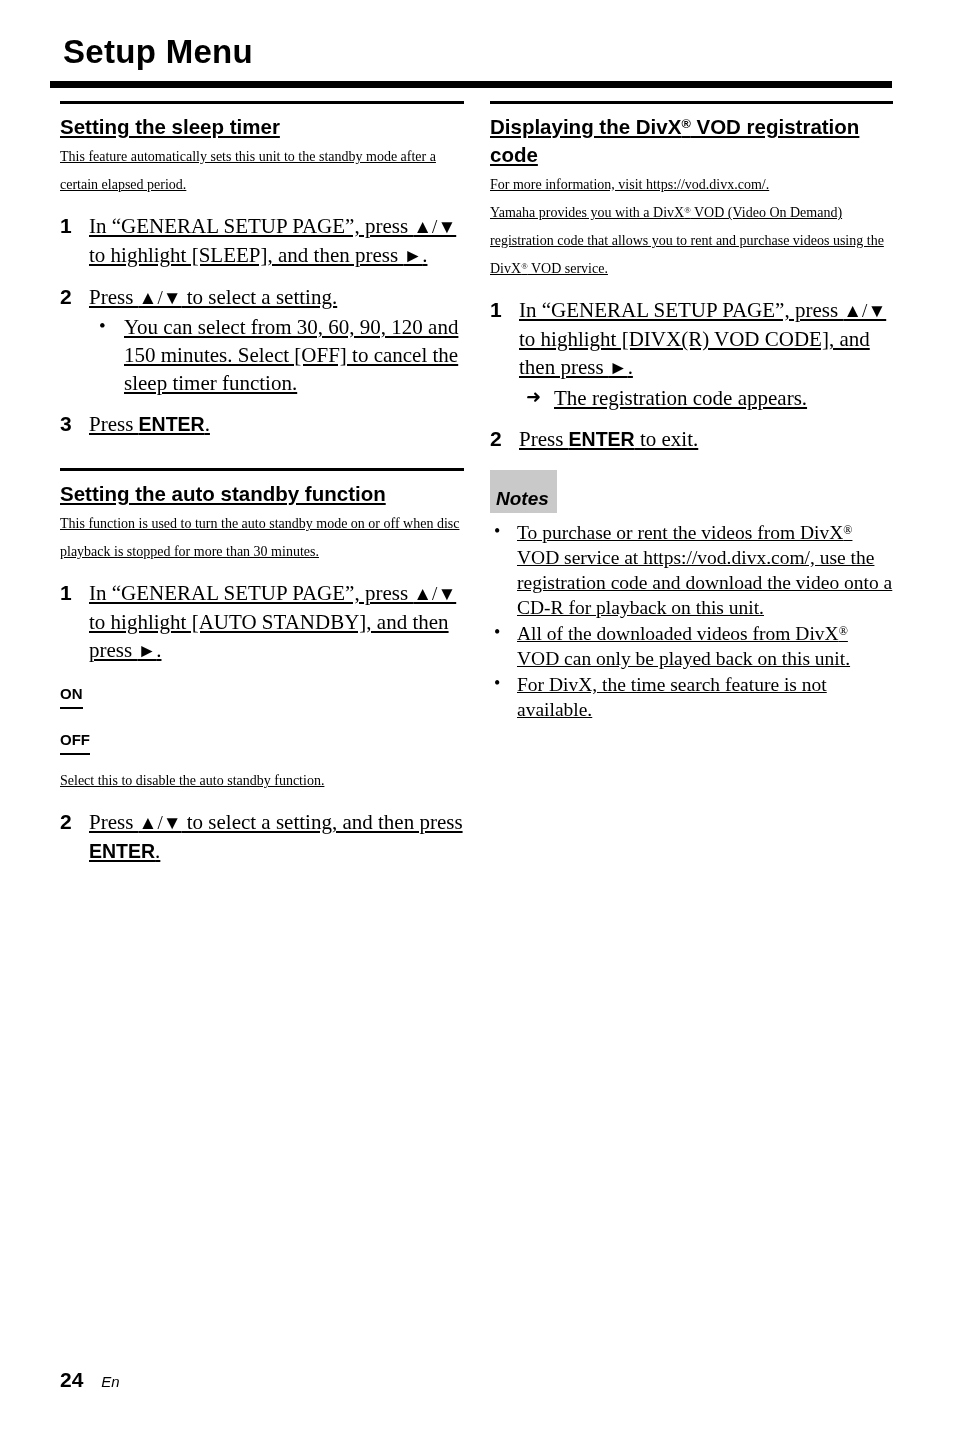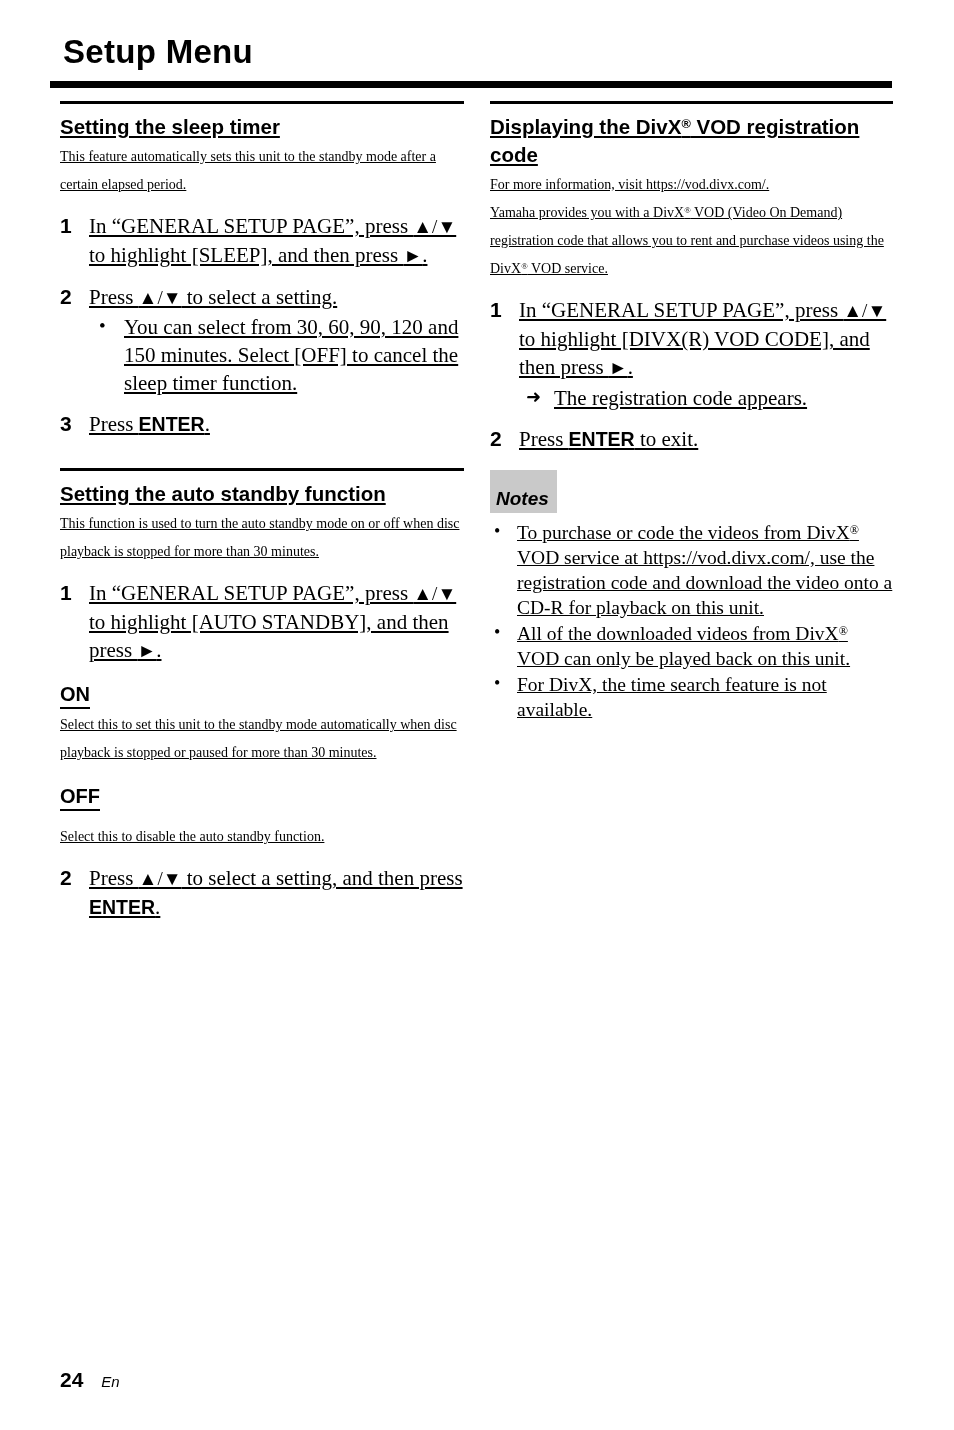--- a/index.html
+++ b/index.html
@@ -140,21 +140,21 @@
     font-family: "DejaVu Sans", sans-serif;
     font-weight: bold;
     font-size: 18px;
   }
 
   
   .subhead {
     display: inline-block;
     font-family: "Liberation Sans", sans-serif;
     font-weight: bold;
-    font-size: 20px;
+    font-size: 15px;
     line-height: 24px;
     border-bottom: 2px solid #000000;
     padding-bottom: 1px;
     margin-bottom: 2px;
   }
 
   
   .notes-label {
     display: inline-block;
     background: #c9c9c9;
@@ -249,21 +249,20 @@
     <div class="section-heading">Setting the auto standby function</div>
     <p class="body">This function is used to turn the auto standby mode on or off when disc playback is stopped for more than 30 minutes.</p>
 
     <div class="step">
       <span class="num">1</span>
       <span>In “GENERAL SETUP PAGE”, press </span><span class="tri">▲/▼</span><span> to highlight [AUTO STANDBY], and then press </span><span class="tri">►</span><span>.</span>
     </div>
 
     <div class="gap"></div>
     <div class="subhead">ON</div>
-    <p class="body">Select this to set this unit to the standby mode automatically when disc playback is stopped or paused for more than 30 minutes.</p>
 
     <div class="gap"></div>
     <div class="subhead">OFF</div>
     <div class="gap-sm"></div>
     <p class="body">Select this to disable the auto standby function.</p>
 
     <div class="step">
       <span class="num">2</span>
       <span>Press </span><span class="tri">▲/▼</span><span> to select a setting, and then press </span><b class="kbd">ENTER</b><span>.</span>
     </div>
@@ -296,21 +295,21 @@
       <span>Press </span><b class="kbd">ENTER</b><span> to exit.</span>
     </div>
 
     <div class="gap"></div>
 
     <div class="notes-label">Notes</div>
 
     <ul class="notes">
       <li>
         <span class="dot">•</span>
-        <span>To purchase or code the videos from DivX</span><sup>®</sup><span> VOD service at https://vod.divx.com/, use the registration code and download the video onto a CD-R for playback on this unit.</span>
+        <span>To purchase or rent the videos from DivX</span><sup>®</sup><span> VOD service at https://vod.divx.com/, use the registration code and download the video onto a CD-R for playback on this unit.</span>
       </li>
       <li>
         <span class="dot">•</span>
         <span>All of the downloaded videos from DivX</span><sup>®</sup><span> VOD can only be played back on this unit.</span>
       </li>
       <li>
         <span class="dot">•</span>
         <span>For DivX, the time search feature is not available.</span><sup></sup><span></span>
       </li>
     </ul>

